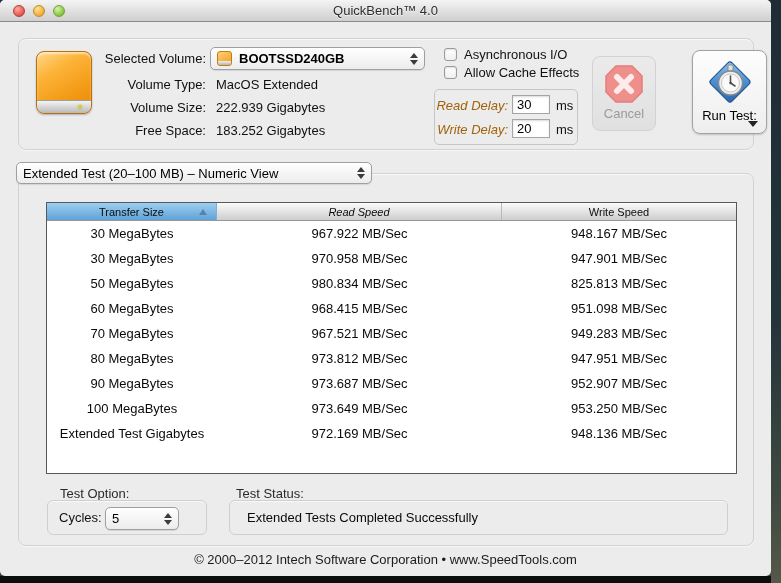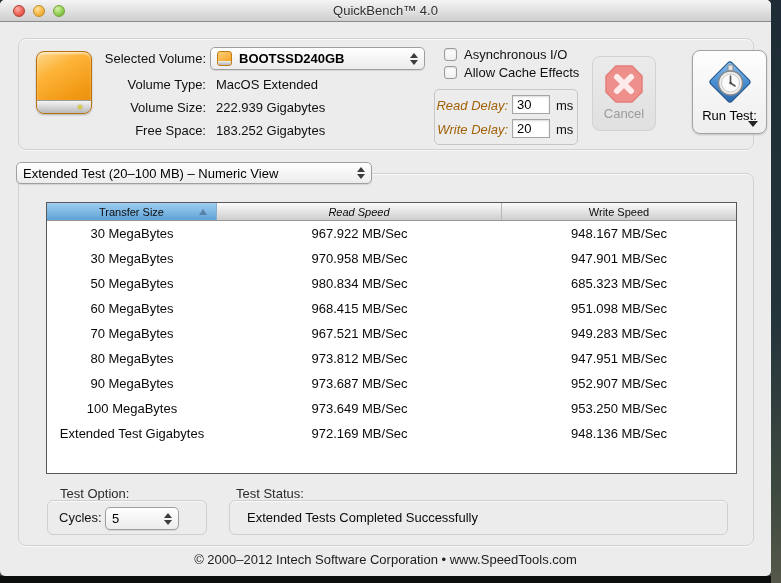--- a/index.html
+++ b/index.html
@@ -240,21 +240,21 @@
           <div class="tcell c2">948.167 MB/Sec</div>
         </div>
         <div class="trow">
           <div class="tcell c0">30 MegaBytes</div>
           <div class="tcell c1">970.958 MB/Sec</div>
           <div class="tcell c2">947.901 MB/Sec</div>
         </div>
         <div class="trow">
           <div class="tcell c0">50 MegaBytes</div>
           <div class="tcell c1">980.834 MB/Sec</div>
-          <div class="tcell c2">685.323 MB/Sec</div>
+          <div class="tcell c2">825.813 MB/Sec</div>
         </div>
         <div class="trow">
           <div class="tcell c0">60 MegaBytes</div>
           <div class="tcell c1">968.415 MB/Sec</div>
           <div class="tcell c2">951.098 MB/Sec</div>
         </div>
         <div class="trow">
           <div class="tcell c0">70 MegaBytes</div>
           <div class="tcell c1">967.521 MB/Sec</div>
           <div class="tcell c2">949.283 MB/Sec</div>

